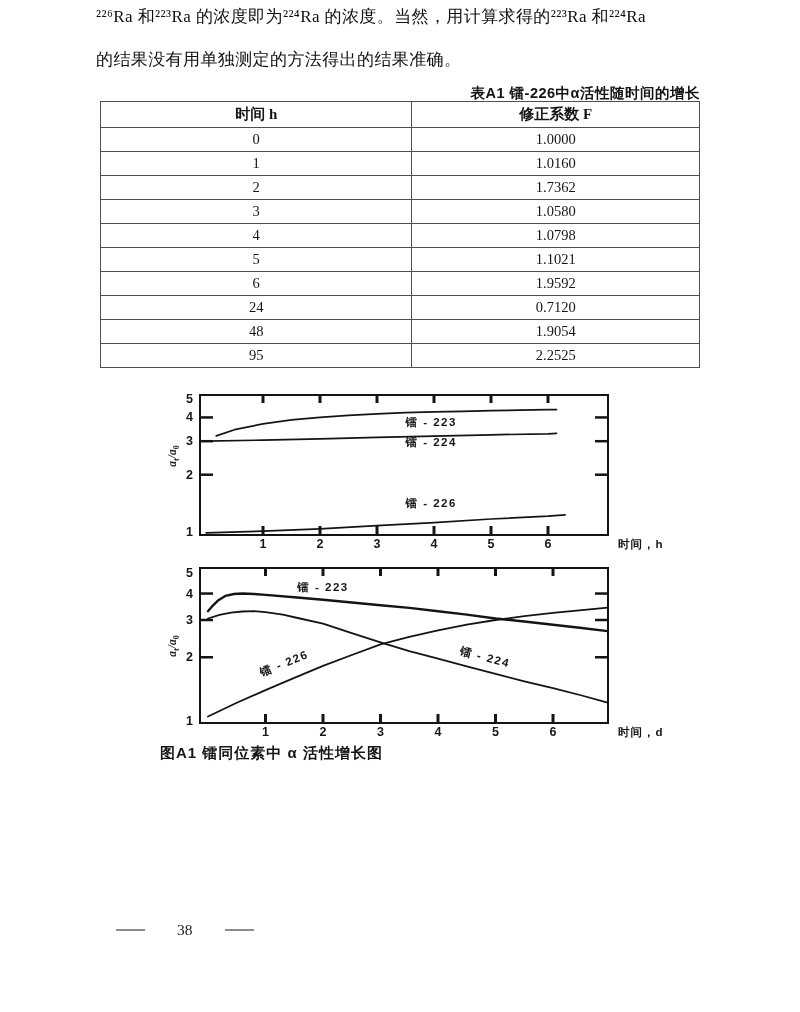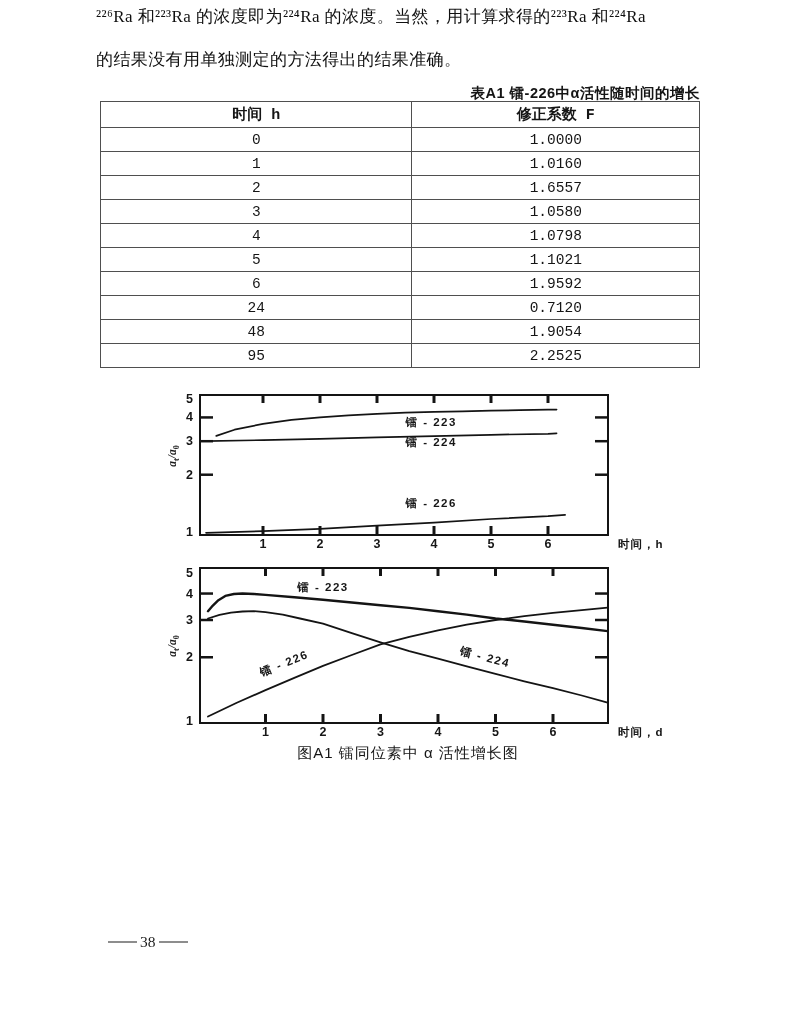--- a/index.html
+++ b/index.html
@@ -4,41 +4,41 @@
 <style>
   html,body{margin:0;padding:0;background:#ffffff;}
   .page{position:relative;width:800px;height:1012px;background:#ffffff;overflow:hidden;
         font-family:"Liberation Serif","DejaVu Serif",serif;color:#121212;}
   .para-line{position:absolute;left:96px;width:625px;font-size:17px;line-height:22px;
              color:#101010;letter-spacing:0.4px;white-space:nowrap;}
   .table-title{position:absolute;left:100px;top:84px;width:600px;text-align:right;
                font-family:"Liberation Sans","DejaVu Sans",sans-serif;
                font-weight:bold;font-size:14.5px;color:#151515;letter-spacing:0.5px;}
   table.data-table{position:absolute;left:100px;top:101px;width:600px;
-                   border-collapse:collapse;table-layout:fixed;font-family:Liberation Mono, monospace;}
+                   border-collapse:collapse;table-layout:fixed;}
   table.data-table td,table.data-table th{border:1px solid #4f4f4f;text-align:center;
                    font-size:14.5px;padding:0;color:#151515;}
   table.data-table th{height:25px;font-weight:bold;font-size:15px;}
   table.data-table td{height:23px;}
   col.c1{width:52%;} col.c2{width:48%;}
   .figure{position:absolute;left:160px;top:383px;width:520px;height:400px;}
   .figure svg{position:absolute;left:0;}
   #chart0{top:0;}
   #chart1{top:175px;}
   .ylabel{position:absolute;width:70px;height:14px;text-align:center;
           transform:rotate(-90deg);font-style:italic;font-weight:bold;
           font-size:11.5px;color:#1a1a1a;font-family:"Liberation Serif",serif;}
   .ylabel sub{font-size:8px;font-style:normal;}
   .ylabel-1{left:-22px;top:66px;}
   .ylabel-2{left:-22px;top:256px;}
-  .fig-caption{position:absolute;left:0;top:361px;width:496px;text-align:center;
+  .fig-caption{position:absolute;left:0;top:361px;width:496px;
                font-family:"Liberation Sans","DejaVu Sans",sans-serif;
-               font-weight:normal;font-size:15px;color:#151515;letter-spacing:1px;}
-  .page-number{position:absolute;left:108px;top:921px;display:flex;align-items:center;
-               gap:3px;font-size:15.5px;color:#1c1c1c;margin-top:12px;}
+               font-weight:bold;font-size:15px;color:#151515;letter-spacing:1px;}
+  .page-number{position:absolute;left:116px;top:921px;display:flex;align-items:center;
+               gap:32px;font-size:15.5px;color:#1c1c1c;}
   .page-number .dash{width:29px;height:0;border-top:2px solid #8d8d8d;}
   
   .tick-label{font-family:"Liberation Sans","DejaVu Sans",sans-serif;font-weight:bold;
               font-size:12.5px;fill:#161616;}
   .series-label{font-family:"Liberation Sans","DejaVu Sans",sans-serif;font-weight:bold;
               font-size:11.5px;letter-spacing:1.5px;fill:#161616;}
   .axis-title{font-family:"Liberation Sans","DejaVu Sans",sans-serif;font-weight:bold;
               font-size:11.5px;letter-spacing:1px;fill:#161616;}
 </style>
 </head>
@@ -66,21 +66,21 @@
         <tr>
           <td>0</td>
           <td>1.0000</td>
         </tr>
         <tr>
           <td>1</td>
           <td>1.0160</td>
         </tr>
         <tr>
           <td>2</td>
-          <td>1.6557</td>
+          <td>1.7362</td>
         </tr>
         <tr>
           <td>3</td>
           <td>1.0580</td>
         </tr>
         <tr>
           <td>4</td>
           <td>1.0798</td>
         </tr>
         <tr>

